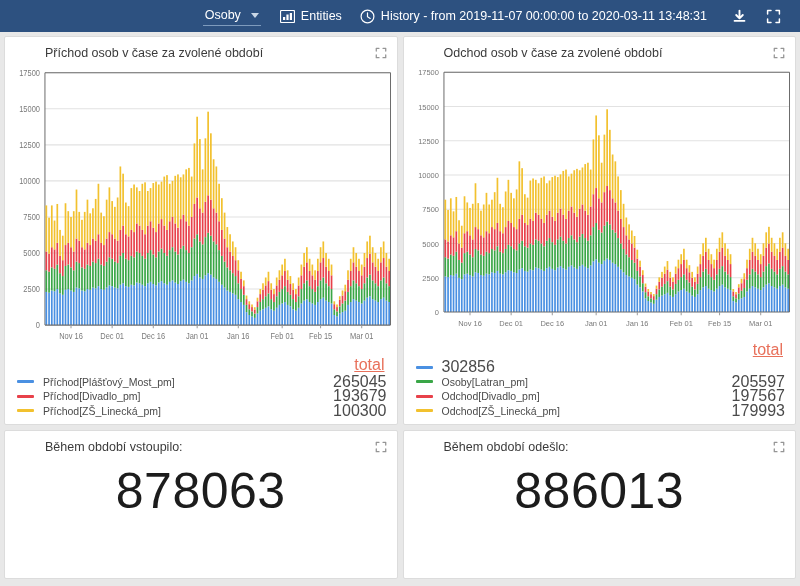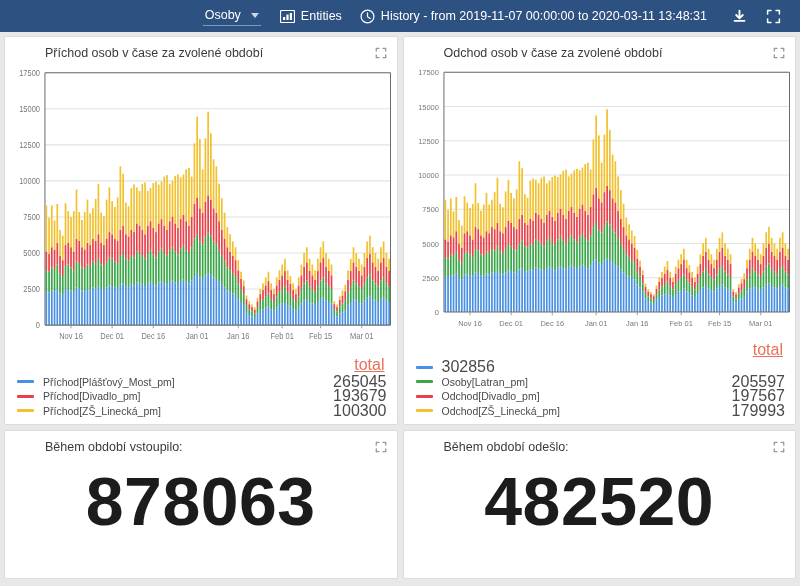--- a/index.html
+++ b/index.html
@@ -100,23 +100,23 @@
   }
   .legend-label { flex: 1 1 auto; white-space: nowrap; }
   .legend-value { text-align: right; font-size: 16px; color: #4a4a4a; }
 
   
   .stat-value {
     flex: 1 1 auto;
     display: flex;
     align-items: flex-start;
     justify-content: center;
-    font-size: 68px;
+    font-size: 50px;
     color: #1c1c1c;
-    font-weight: 700;
+    font-weight: 400;
     letter-spacing: 0.5px;
     padding-top: 4px;
   }
 </style>
 </head>
 <body>
 
 <div class="topbar">
   <div class="topbar-spacer"></div>
 
@@ -1350,16 +1350,16 @@
 
   <div class="panel">
     <div class="panel-header">
       <span class="panel-title">Během období odešlo:</span>
       <span class="ic expand-icon">
         <svg width="12" height="12" viewBox="0 0 15 15">
           <path d="M1.6 5.0 V1.6 H5.0 M10.0 1.6 H13.4 V5.0 M13.4 10.0 V13.4 H10.0 M5.0 13.4 H1.6 V10.0" fill="none" stroke="#555555" stroke-width="1.6" stroke-linecap="round" stroke-linejoin="round"></path>
         </svg>
       </span>
     </div>
-    <div class="stat-value">482520</div>
+    <div class="stat-value">886013</div>
   </div>
 
 </div>
 
 </body></html>

